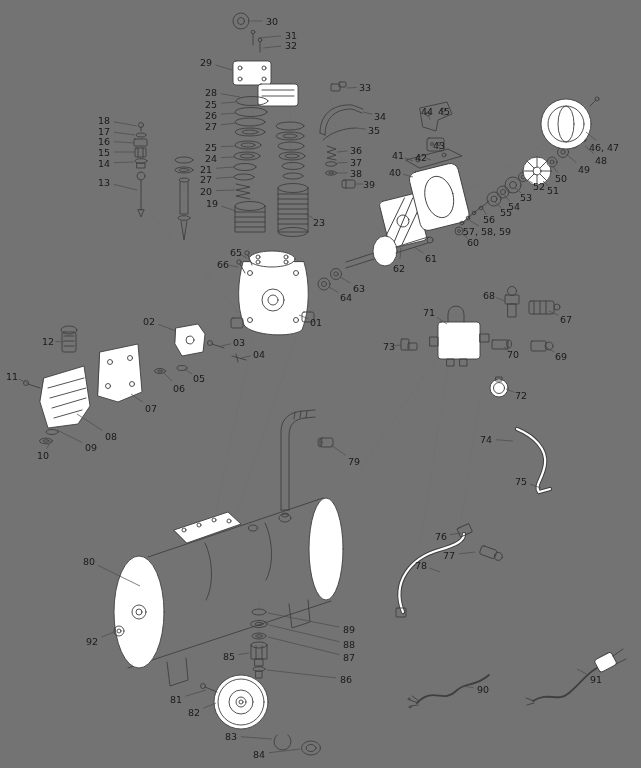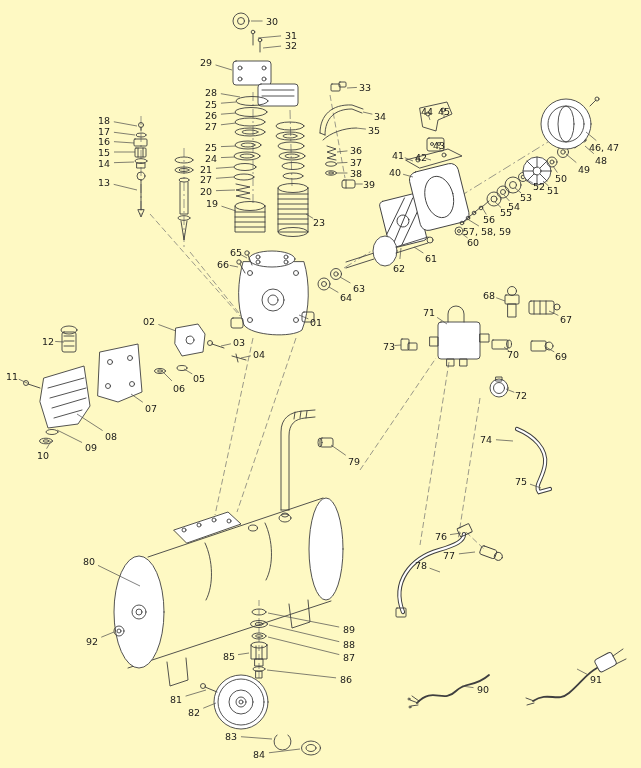--- a/index.html
+++ b/index.html
@@ -1,16 +1,16 @@
 <!DOCTYPE html>
 <html><head>
 <meta charset="utf-8">
 <style>
   html,body{margin:0;padding:0;background:#ffffff;}
-  .stage{width:641px;height:768px;position:relative;background:#fef9c3;overflow:hidden;
+  .stage{width:641px;height:768px;position:relative;background:#737373;overflow:hidden;
          font-family:"DejaVu Sans", sans-serif;}
   .stage svg{display:block;width:641px;height:768px;}
   .art{stroke:#3f3f3f;fill:none;stroke-width:0.9;stroke-linecap:round;stroke-linejoin:round;}
   .dash{stroke:#6f6f6f;stroke-width:0.7;stroke-dasharray:6 3;fill:none;}
   .dashdot{stroke:#6f6f6f;stroke-width:0.7;stroke-dasharray:9 3 2 3;fill:none;}
   .leader{stroke:#4a4a4a;stroke-width:0.7;}
   .lbl{font:9.5px "DejaVu Sans", sans-serif;fill:#1a1a1a;}
   .wfill{fill:#ffffff;}
   .tube-outer{stroke:#3f3f3f;stroke-width:4.2;fill:none;stroke-linecap:round;}
   .tube-inner{stroke:#ffffff;stroke-width:2.2;fill:none;stroke-linecap:round;}

